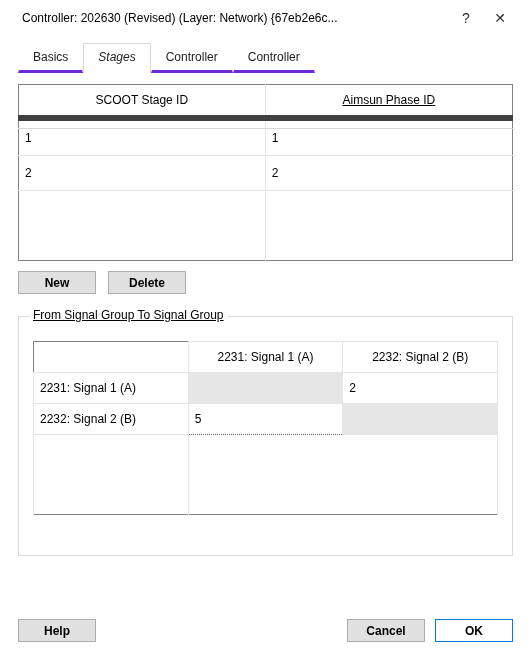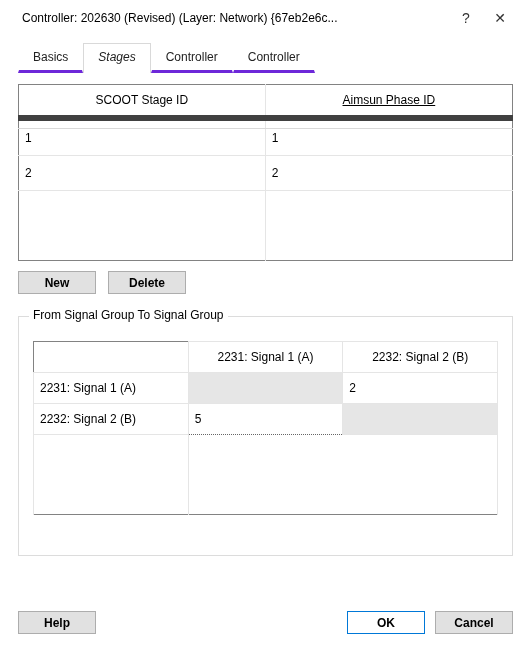--- a/index.html
+++ b/index.html
@@ -16,30 +16,30 @@
   .tab:not(.active) { border-bottom: 3px solid #6d28d9; }
   .table1 { border: 1px solid #828282; margin-top: 12px; width: 100%; border-collapse: collapse; }
   .table1 th { font-weight: normal; padding: 8px 6px; border-bottom: 6px solid #404040; border-right:1px solid #e5e5e5; text-align:center; }
   .table1 th:last-child { border-right:none;text-decoration:underline; }
   .table1 td { padding: 10px 6px; border-bottom: 1px solid #e5e5e5; border-right:1px solid #e5e5e5; }
   .table1 td:last-child { border-right:none; }
   .table1 .fillrow td { height: 70px; border-bottom:none; }
   .btnrow { margin-top: 10px; display:flex; gap:12px; }
   .btn { min-width: 78px; height: 23px; border: 1px solid #adadad; background: #e1e1e1; text-align: center; display:flex; align-items:center; justify-content:center; cursor:default;font-weight:bold; }
   .groupbox { border: 1px solid #dcdcdc; margin-top: 22px; position: relative; padding: 24px 14px 14px 14px; height: 240px; }
-  .grouplabel { position: absolute; top: -9px; left: 10px; background: #fff; padding: 0 4px; }
+  .grouplabel { position: absolute; top: -9px; left: 10px; background: #fff; padding: 0 4px; text-decoration: underline; }
   .table2 { border: 1px solid #828282; width: 100%; border-collapse: collapse; table-layout: fixed; }
   .table2 th, .table2 td { border: 1px solid #e5e5e5; padding: 8px 6px; font-weight: normal; text-align:left; height:20px; }
   .table2 th.colhead { text-align:center; }
   .table2 td.grey { background: #e6e6e6; }
   .table2 td.editing { border: 1px dotted #666; }
   .table2 .spacer td { height: 80px; border-top:none; }
   .table2 .corner { border-top:none; border-left:none; }
   .table2 .rowhead { }
-  .footer { display: flex; padding: 14px 18px 14px 18px; gap: 10px; position:absolute; bottom:0; left:0; right:0; }
+  .footer { display: flex; padding: 14px 18px 6px 18px; gap: 10px; position:absolute; bottom:0; left:0; right:0; }
   .footer .spacer { flex: 1; }
   .btn.ok { border: 1px solid #0078d7; background:#fff; }
   .btn.help, .btn.cancel { background:#e1e1e1; }
   .tabstrip-border { border-bottom:1px solid #d9d9d9; position:absolute; left:18px; right:18px; }
 </style>
 </head>
 <body>
 
 <div class="window">
   <div class="titlebar">
@@ -108,17 +108,17 @@
               <td style="border-right:1px solid #e5e5e5;border-bottom:none;"></td>
               <td colspan="2" style="border-bottom:none;"></td>
             </tr>
       </tbody>
         </table>
     </div>
 
     <div class="footer">
       <div class="btn help">Help</div>
       <div class="spacer"></div>
+      <div class="btn cancel">Cancel</div>
       <div class="btn ok">OK</div>
-      <div class="btn cancel">Cancel</div>
     </div>
   </div>
 </div>
 
 </body></html>

